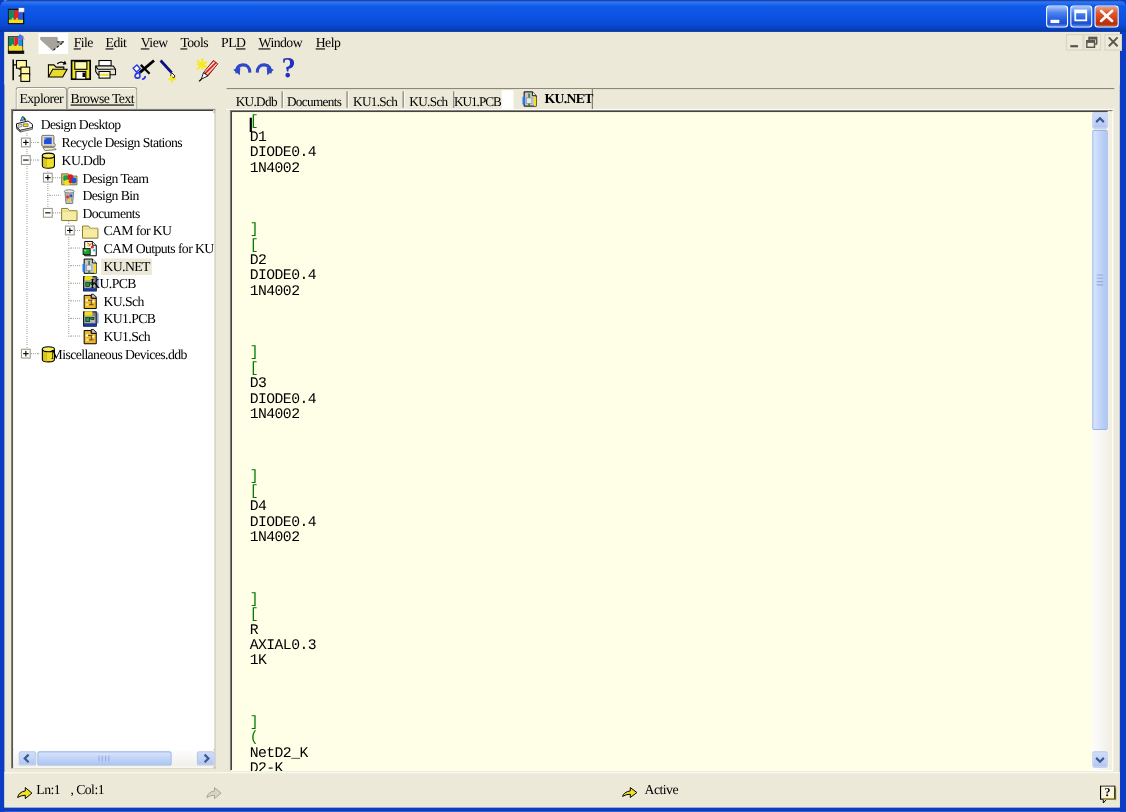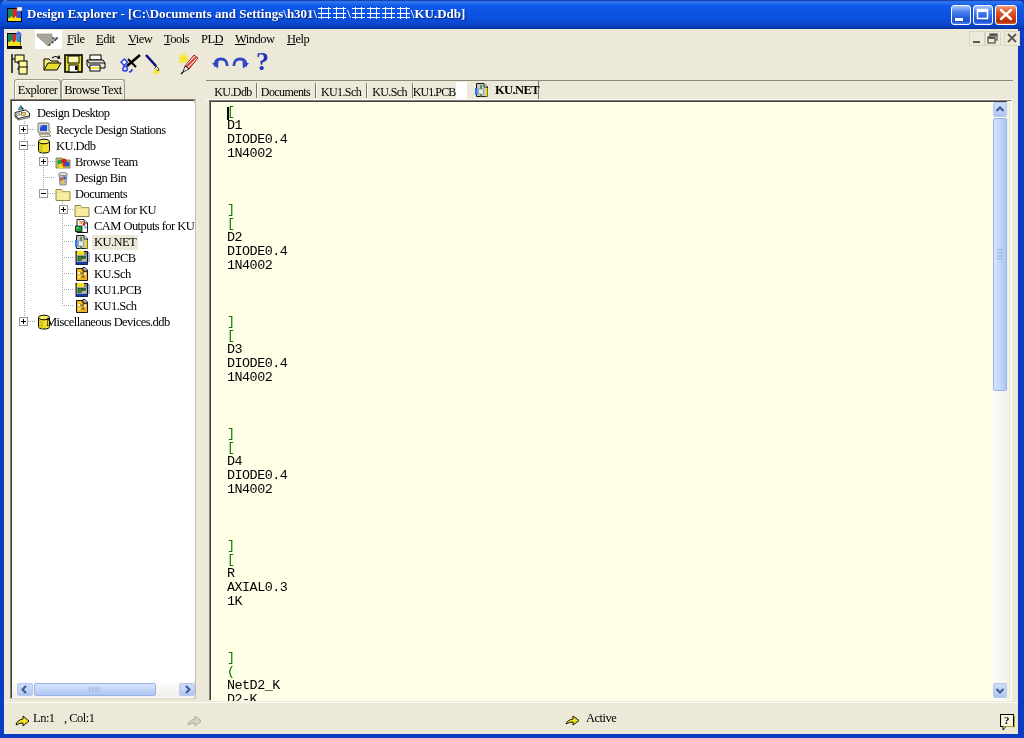--- a/index.html
+++ b/index.html
@@ -152,21 +152,20 @@
   <div id="titlebar">
     <svg class="abs" style="left:7px;top:7px" width="16" height="16" viewBox="0 0 16 16">
       <rect x="0.5" y="1.5" width="14" height="13" fill="none" stroke="#000" stroke-width="1"></rect>
       <rect x="1" y="2" width="5" height="9" fill="#18875C"></rect>
       <rect x="6" y="2" width="4" height="9" fill="#E82020"></rect>
       <rect x="10" y="2" width="4" height="9" fill="#2858E0"></rect>
       <rect x="1" y="11" width="13" height="3" fill="#F0E020"></rect>
       <path d="M3 11 l1.5 -2 1.5 2 M7 11 l1.5 -2 1.5 2" fill="#F0E020"></path>
       <rect x="10" y="0" width="5" height="4" fill="#F8F8F8" stroke="#888" stroke-width="0.5"></rect>
     </svg>
-    <div id="titletext">Design Explorer - [C:\Documents and Settings\h301\<span class="cjk"></span><span class="cjk"></span>\<span class="cjk"></span><span class="cjk"></span><span class="cjk"></span><span class="cjk"></span>\KU.Ddb]</div>
     <div class="tbtn blue" style="left:951px"><svg width="18" height="18" viewBox="0 0 18 18">
           <rect x="3" y="12" width="8" height="3" fill="#fff"></rect>
         </svg></div>
     <div class="tbtn blue" style="left:973px"><svg width="18" height="18" viewBox="0 0 18 18">
           <rect x="3.5" y="3.5" width="10" height="9" fill="none" stroke="#fff" stroke-width="1.6"></rect>
           <rect x="3" y="3" width="11" height="3" fill="#fff"></rect>
         </svg></div>
     <div class="tbtn red" style="left:995px;width:22px"><svg width="20" height="18" viewBox="0 0 20 18">
           <path d="M5 4 L15 13 M15 4 L5 13" stroke="#fff" stroke-width="2.4" stroke-linecap="round"></path>
         </svg></div>
@@ -269,21 +268,21 @@
       <path d="M0 8.5 l6.5 -2.5 -0.5 7.5 z" fill="#2E48C8"></path>
     </svg>
     <svg class="abs" style="left:228px;top:5px" width="17" height="16" viewBox="0 0 17 16">
       <path d="M13.5 11.5 Q15 4.5 8.5 4 Q2 3.8 1.8 11" fill="none" stroke="#2E48C8" stroke-width="2.8"></path>
       <path d="M17 8.5 l-6.5 -2.5 0.5 7.5 z" fill="#2E48C8"></path>
     </svg>
     <div class="abs" style="left:252px;top:-3px;width:20px;height:28px;font-family:'Liberation Serif',serif;font-weight:bold;font-size:26px;color:#2030C0;letter-spacing:0;">?</div>
   </div>
   <div id="leftpanel">
     <div class="ltab" style="left:4px;width:47px;z-index:2">Explorer</div>
-    <div class="ltab" style="left:51px;width:64px;">Browse Text</div>
+    <div class="ltab" style="left:51px;width:64px;text-decoration:underline;">Browse Text</div>
     <div id="treebox">
       <div id="treeview">
         <div class="vdot" style="left:12px;top:18px;height:201px"></div>
         <div class="vdot" style="left:31px;top:52px;height:39px"></div>
         <div class="vdot" style="left:50px;top:98px;height:105px"></div>
         <div class="hdot" style="left:16px;top:26px;width:8px"></div>
         <div class="hdot" style="left:16px;top:42px;width:8px"></div>
         <div class="hdot" style="left:36px;top:58px;width:7px"></div>
         <div class="hdot" style="left:31px;top:74px;width:12px"></div>
         <div class="hdot" style="left:36px;top:90px;width:7px"></div>
@@ -322,21 +321,21 @@
             <span class="tlabel" style="left:42px">KU.Ddb</span>
           </div>
         <div class="trow" style="top:51px">
             <div class="pm" style="left:27px;top:3px">
               <div class="h"></div>
               <div class="v"></div>
             </div>
             <svg class="ticon" style="left:43px">
               <use href="#i-team"></use>
             </svg>
-            <span class="tlabel" style="left:61px">Browse Team</span>
+            <span class="tlabel" style="left:61px">Design Team</span>
           </div>
         <div class="trow" style="top:67px">
             <svg class="ticon" style="left:43px">
               <use href="#i-bin"></use>
             </svg>
             <span class="tlabel" style="left:61px">Design Bin</span>
           </div>
         <div class="trow" style="top:83px">
             <div class="pm" style="left:27px;top:3px">
               <div class="h"></div>
@@ -365,21 +364,21 @@
         <div class="trow" style="top:131px">
             <svg class="ticon" style="left:62px">
               <use href="#i-net"></use>
             </svg>
             <span class="tlabel sel" style="left:80px">KU.NET</span>
           </div>
         <div class="trow" style="top:147px">
             <svg class="ticon" style="left:62px">
               <use href="#i-pcb"></use>
             </svg>
-            <span class="tlabel" style="left:80px">KU.PCB</span>
+            <span class="tlabel" style="left:68px">KU.PCB</span>
           </div>
         <div class="trow" style="top:163px">
             <svg class="ticon" style="left:62px">
               <use href="#i-sch"></use>
             </svg>
             <span class="tlabel" style="left:80px">KU.Sch</span>
           </div>
         <div class="trow" style="top:179px">
             <svg class="ticon" style="left:62px">
               <use href="#i-pcb"></use>

